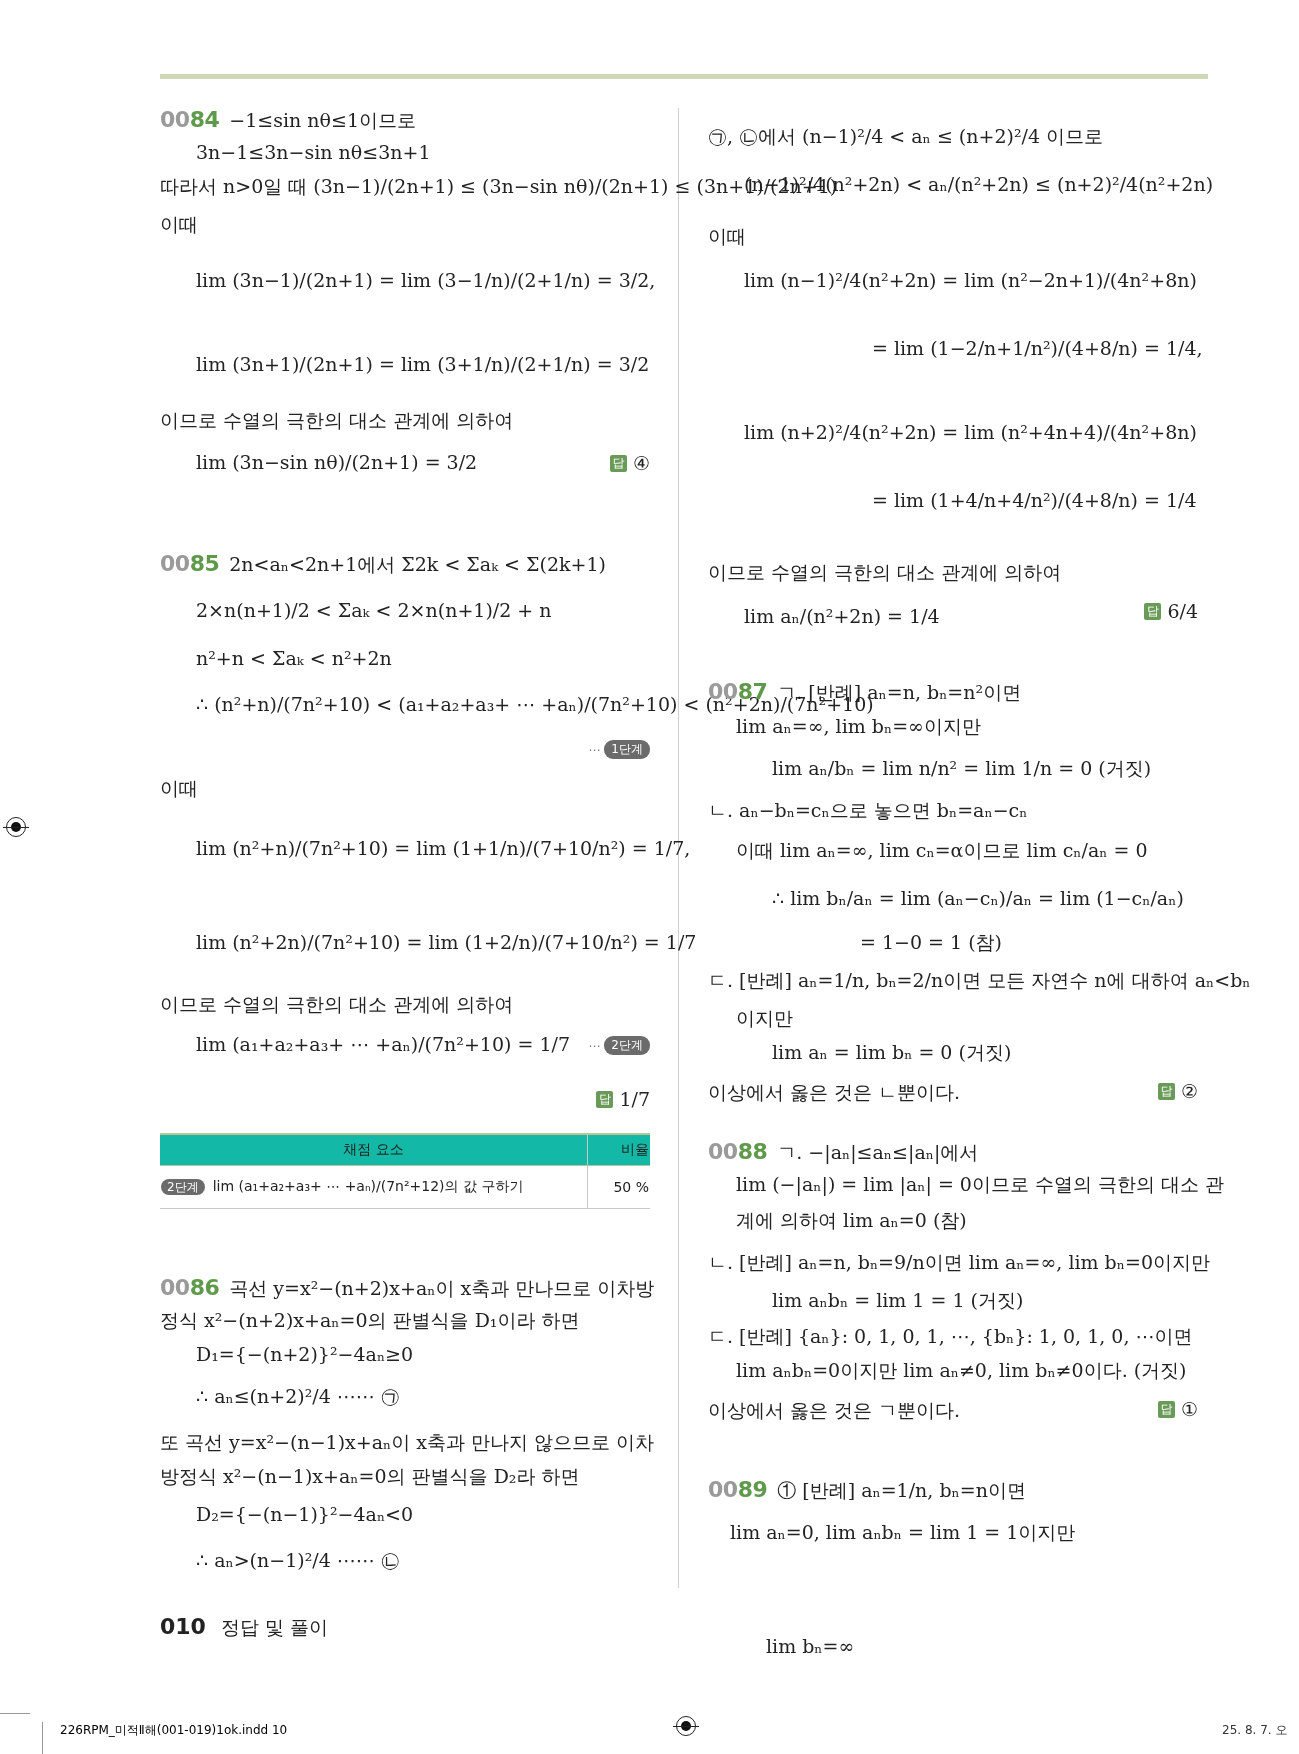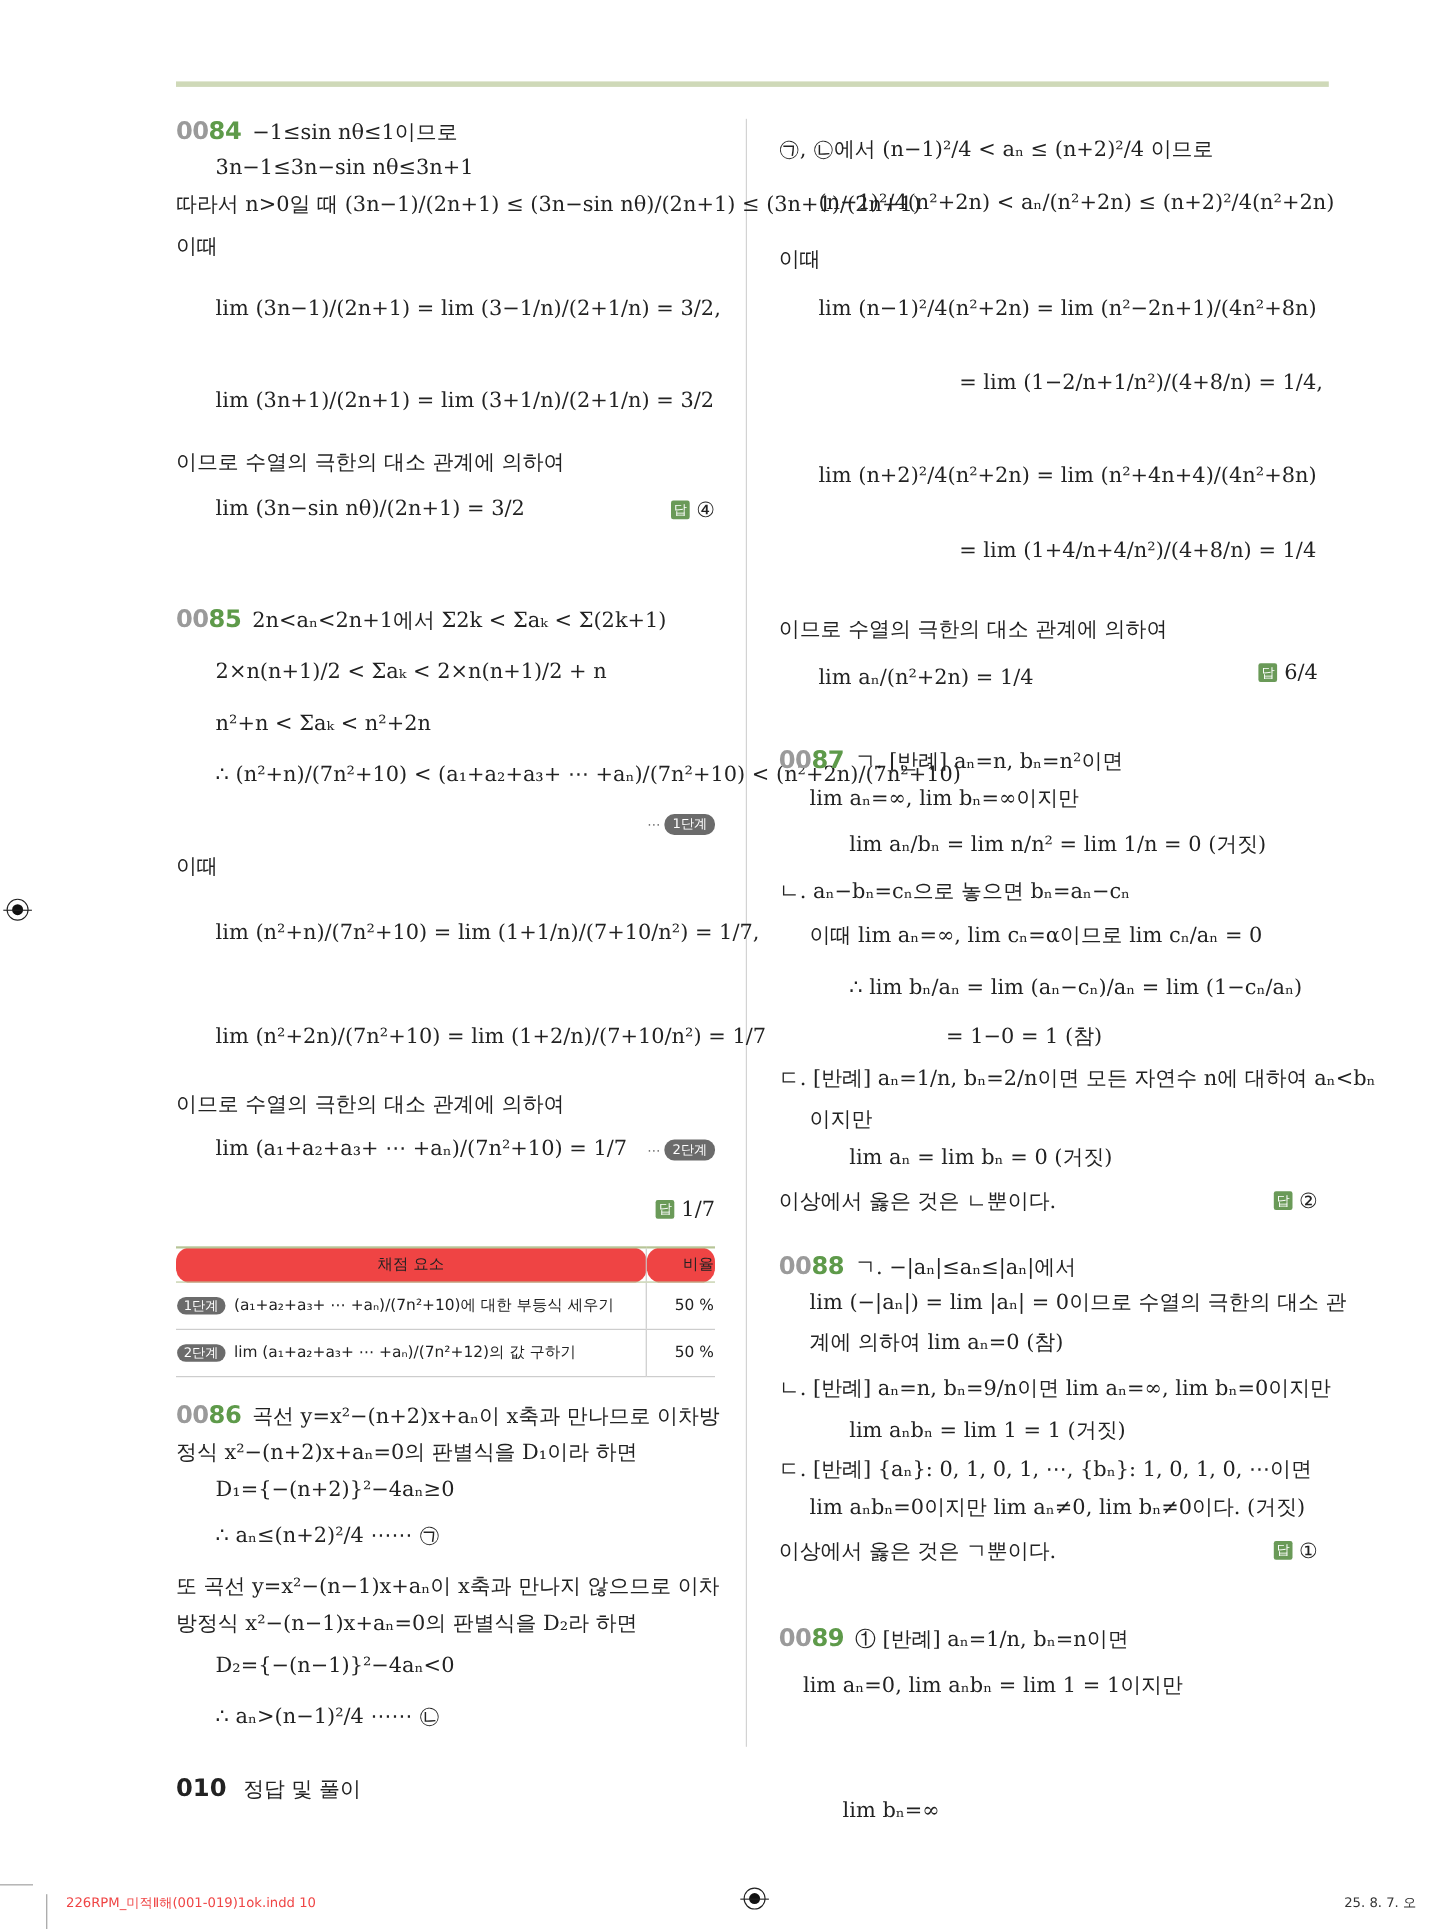--- a/index.html
+++ b/index.html
@@ -13,28 +13,28 @@
   .line{position:absolute;left:0;font-size:19px;line-height:24px;white-space:nowrap;}
   .num{font-family:"DejaVu Sans","Liberation Sans",sans-serif;font-weight:bold;font-size:22px;letter-spacing:-0.5px;margin-right:10px;}
   .num .g{color:#9a9a9a;} .num .c{color:#5e9a4a;}
   .ans{position:absolute;right:0;font-size:19px;display:flex;align-items:center;gap:6px;}
   .ans .tag{display:inline-block;background:#6a9a58;color:#fff;font-family:"DejaVu Sans",sans-serif;font-size:12px;
             width:17px;height:17px;line-height:17px;text-align:center;border-radius:2px;}
   .step{position:absolute;right:0;font-family:"DejaVu Sans",sans-serif;font-size:12px;display:flex;align-items:center;gap:4px;color:#777;}
   .step .pill{background:#6b6b6b;color:#fff;border-radius:9px;padding:1px 7px;}
   table.score{position:absolute;left:0;top:1025px;width:490px;border-collapse:collapse;
               font-family:"DejaVu Sans","Liberation Sans",sans-serif;font-size:14px;}
-  table.score th{background:#ef4444;font-weight:normal;height:28px;border-top:2px solid #b7c597;border-bottom:1px solid #b7c597;border-radius:13px;}
+  table.score th{background:#14b8a6;font-weight:normal;height:28px;border-top:2px solid #b7c597;border-bottom:1px solid #b7c597;}
   table.score td{height:40px;border-bottom:1px solid #c8c8c8;}
   table.score th.r, table.score td.r{border-left:1px solid #c8c8c8;text-align:right;width:60px;}
   .pill2{background:#6b6b6b;color:#fff;border-radius:9px;padding:1px 6px;font-size:12px;margin-right:8px;}
   .footer-page{position:absolute;left:160px;top:1614px;font-family:"DejaVu Sans",sans-serif;}
   .footer-page .pn{font-size:22px;font-weight:bold;margin-right:10px;}
   .footer-page .lbl{font-size:19px;}
-  .slug{position:absolute;left:60px;top:1722px;font-family:"DejaVu Sans",sans-serif;font-size:12px;color:#ef4444;}
+  .slug{position:absolute;left:60px;top:1722px;font-family:"DejaVu Sans",sans-serif;font-size:12px;color:#000000;}
   .date{position:absolute;left:1222px;top:1722px;font-family:"DejaVu Sans",sans-serif;font-size:12px;color:#333;}
   .reg{position:absolute;width:20px;height:20px;border-radius:50%;border:1px solid #222;box-sizing:border-box;}
   .reg::before{content:"";position:absolute;left:4px;top:4px;width:10px;height:10px;border-radius:50%;background:#111;}
   .reg::after{content:"";position:absolute;left:-4px;top:9px;width:26px;height:1px;background:#222;}
   .cut{position:absolute;background:#999;}
 </style>
 </head>
 <body>
 
 <div class="topbar"></div>
@@ -73,24 +73,20 @@
   <div class="ans" style="top:980px">
       <span class="tag">답</span>
       <span>1/7</span>
     </div>
 
   <table class="score">
     <tbody>
         <tr>
           <th>채점 요소</th>
           <th class="r">비율</th>
-        </tr>
-    <tr>
-          <td><span class="pill2">1단계</span><span>(a₁+a₂+a₃+ ⋯ +aₙ)/(7n²+10)에 대한 부등식 세우기</span></td>
-          <td class="r">50 %</td>
         </tr>
     <tr>
           <td><span class="pill2">2단계</span><span>lim (a₁+a₂+a₃+ ⋯ +aₙ)/(7n²+12)의 값 구하기</span></td>
           <td class="r">50 %</td>
         </tr>
   </tbody>
     </table>
 
   <div class="line" style="top:1168px">
     <span class="num"><span class="g">00</span><span class="c">86</span></span><span>곡선 y=x²−(n+2)x+aₙ이 x축과 만나므로 이차방</span>

